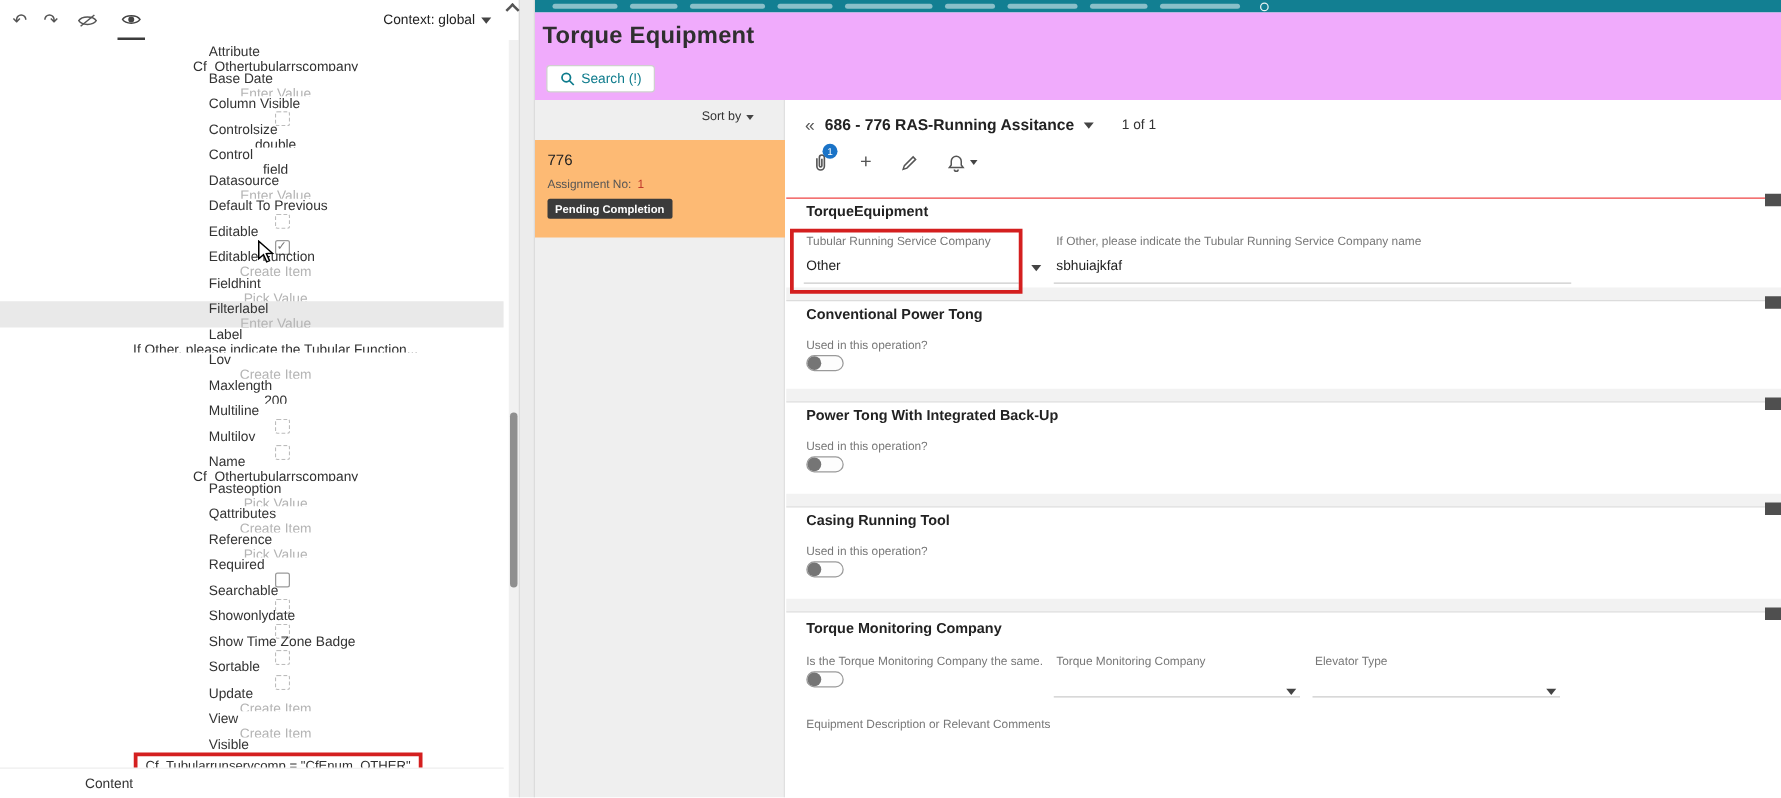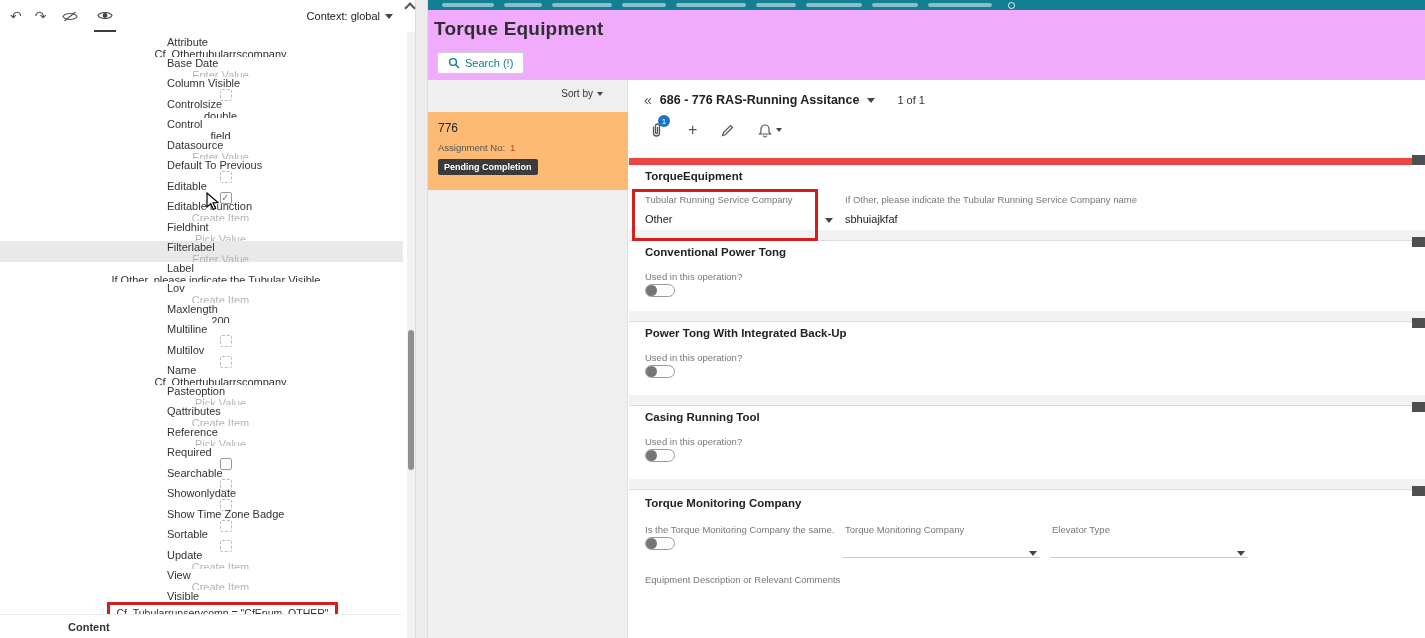--- a/index.html
+++ b/index.html
@@ -24,21 +24,21 @@
   .prop-value { flex:1; color:#2f2f2f; white-space:nowrap; overflow:hidden; text-overflow:ellipsis; padding-right:10px; }
   .prop-value.placeholder { color:#b4b4b4; }
   .prop-value.red-frame { flex:none; max-width:238px; border:3px solid #d41f1f; padding:2px 6px; margin-left:-6px;
                           background:#fff; font-size:10.5px; position:relative; z-index:2; }
   .cb { width:12px; height:12px; border-radius:2px; flex:none; display:flex; align-items:center; justify-content:center; background:#fff; }
   .cb-dashed { border:1px dashed #bcbcbc; }
   .cb-empty { border:1px solid #9a9a9a; }
   .cb-checked { border:1px solid #9a9a9a; color:#777; font-size:10px; line-height:1; }
   .cb-checked::after { content:"\2713"; }
   .content-row { position:absolute; bottom:0; left:0; right:12px; height:24px; display:flex; align-items:center;
-                 padding-left:68px; font-size:11px; color:#333; background:#fff; border-top:1px solid #eee;font-weight:bold; }
+                 padding-left:68px; font-size:11px; color:#333; background:#fff; border-top:1px solid #eee; }
 
   .left-scrollbar { position:absolute; top:32px; right:0; bottom:0; width:8px; background:#f1f1f1; }
   .left-scroll-thumb { position:absolute; top:298px; left:1px; width:6px; height:140px; background:#8f8f8f; border-radius:3px; }
 
   .divider { position:absolute; left:415px; top:0; width:13px; height:638px; background:#ececec;
              border-left:1px solid #dcdcdc; border-right:1px solid #dcdcdc; }
   .chev-up { position:absolute; left:406px; top:4px; width:8px; height:8px; border-left:2px solid #555; border-top:2px solid #555;
              transform:rotate(45deg); z-index:6; }
 
   
@@ -75,21 +75,21 @@
   .att-badge { position:absolute; top:-7px; left:9px; width:12px; height:12px; border-radius:50%; background:#1a73c7;
                color:#fff; font-size:8px; display:flex; align-items:center; justify-content:center; }
 
   .section-title { font-size:11.5px; font-weight:bold; color:#222; }
   .field-label { font-size:9.5px; color:#777; white-space:nowrap; overflow:hidden; }
   .field-value { font-size:11px; color:#222; }
   .field-underline { border-bottom:1px solid #ccc; height:1px; }
   .gray-band { position:absolute; left:0; width:796px; height:10px; background:#f2f2f2; }
   .edge-marker { position:absolute; left:783px; width:13px; height:10px; background:#4f4f4f; }
 
-  .equip-section { position:absolute; left:0; top:78px; width:796px; height:74px; border-top:7px solid #ef4444; }
+  .equip-section { position:absolute; left:0; top:78px; width:796px; height:74px; border-top:1px solid #ef4444; }
   .equip-section .section-title { position:absolute; left:16px; top:5px; }
   .f1-label { position:absolute; left:16px; top:29px; width:165px; }
   .f1-value { position:absolute; left:16px; top:48px; }
   .f1-line  { position:absolute; left:14px; top:67px; width:172px; }
   .f1-caret { position:absolute; left:196px; top:53px; }
   .red-box-field { position:absolute; left:3px; top:24px; width:186px; height:52px; border:3px solid #d41f1f; z-index:3; }
   .f2-label { position:absolute; left:216px; top:29px; width:420px; }
   .f2-value { position:absolute; left:216px; top:48px; }
   .f2-line  { position:absolute; left:214px; top:67px; width:414px; }
 
@@ -185,21 +185,21 @@
         <div class="prop-row">
     <div class="prop-label">Fieldhint</div>
     <div class="prop-value placeholder">Pick Value</div>
   </div>
         <div class="prop-row highlight">
     <div class="prop-label">Filterlabel</div>
     <div class="prop-value placeholder">Enter Value</div>
   </div>
         <div class="prop-row">
     <div class="prop-label">Label</div>
-    <div class="prop-value">If Other, please indicate the Tubular Visible...</div>
+    <div class="prop-value">If Other, please indicate the Tubular Function...</div>
   </div>
         <div class="prop-row">
     <div class="prop-label">Lov</div>
     <div class="prop-value placeholder">Create Item</div>
   </div>
         <div class="prop-row">
     <div class="prop-label">Maxlength</div>
     <div class="prop-value">200</div>
   </div>
         <div class="prop-row">

